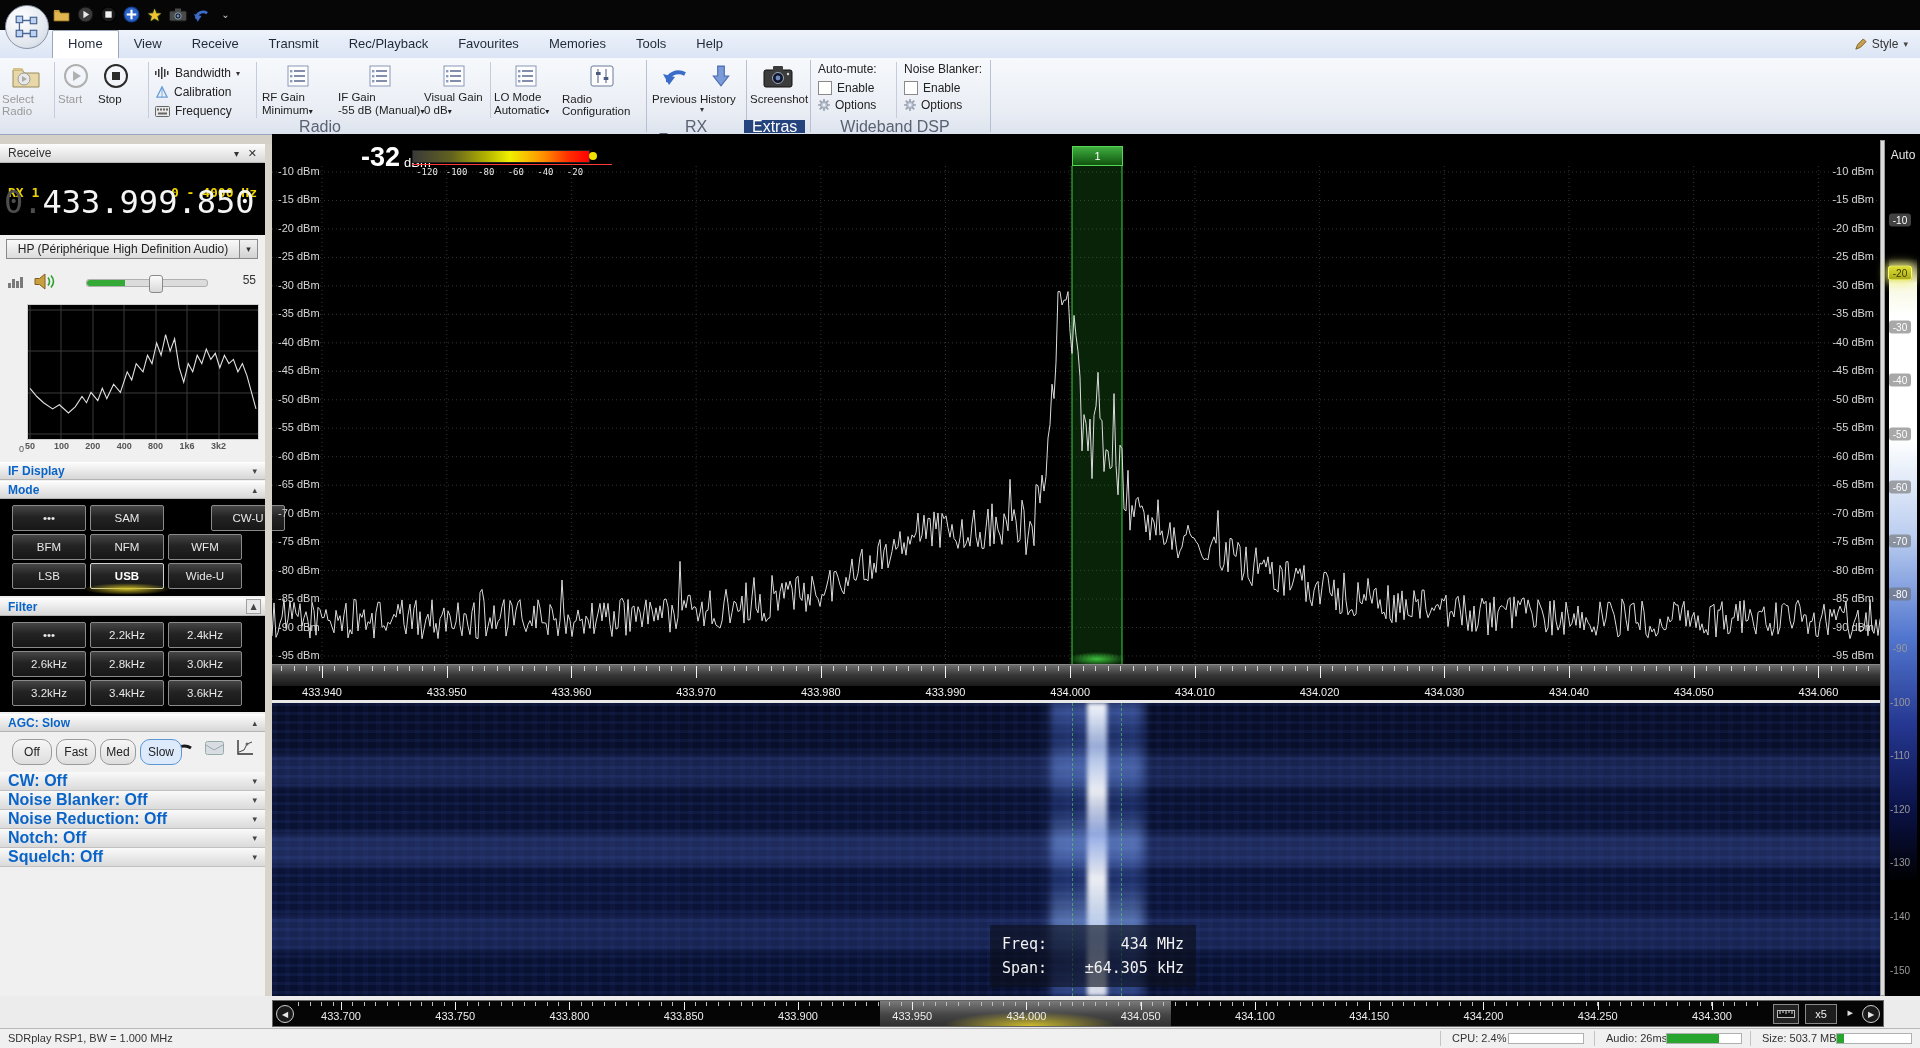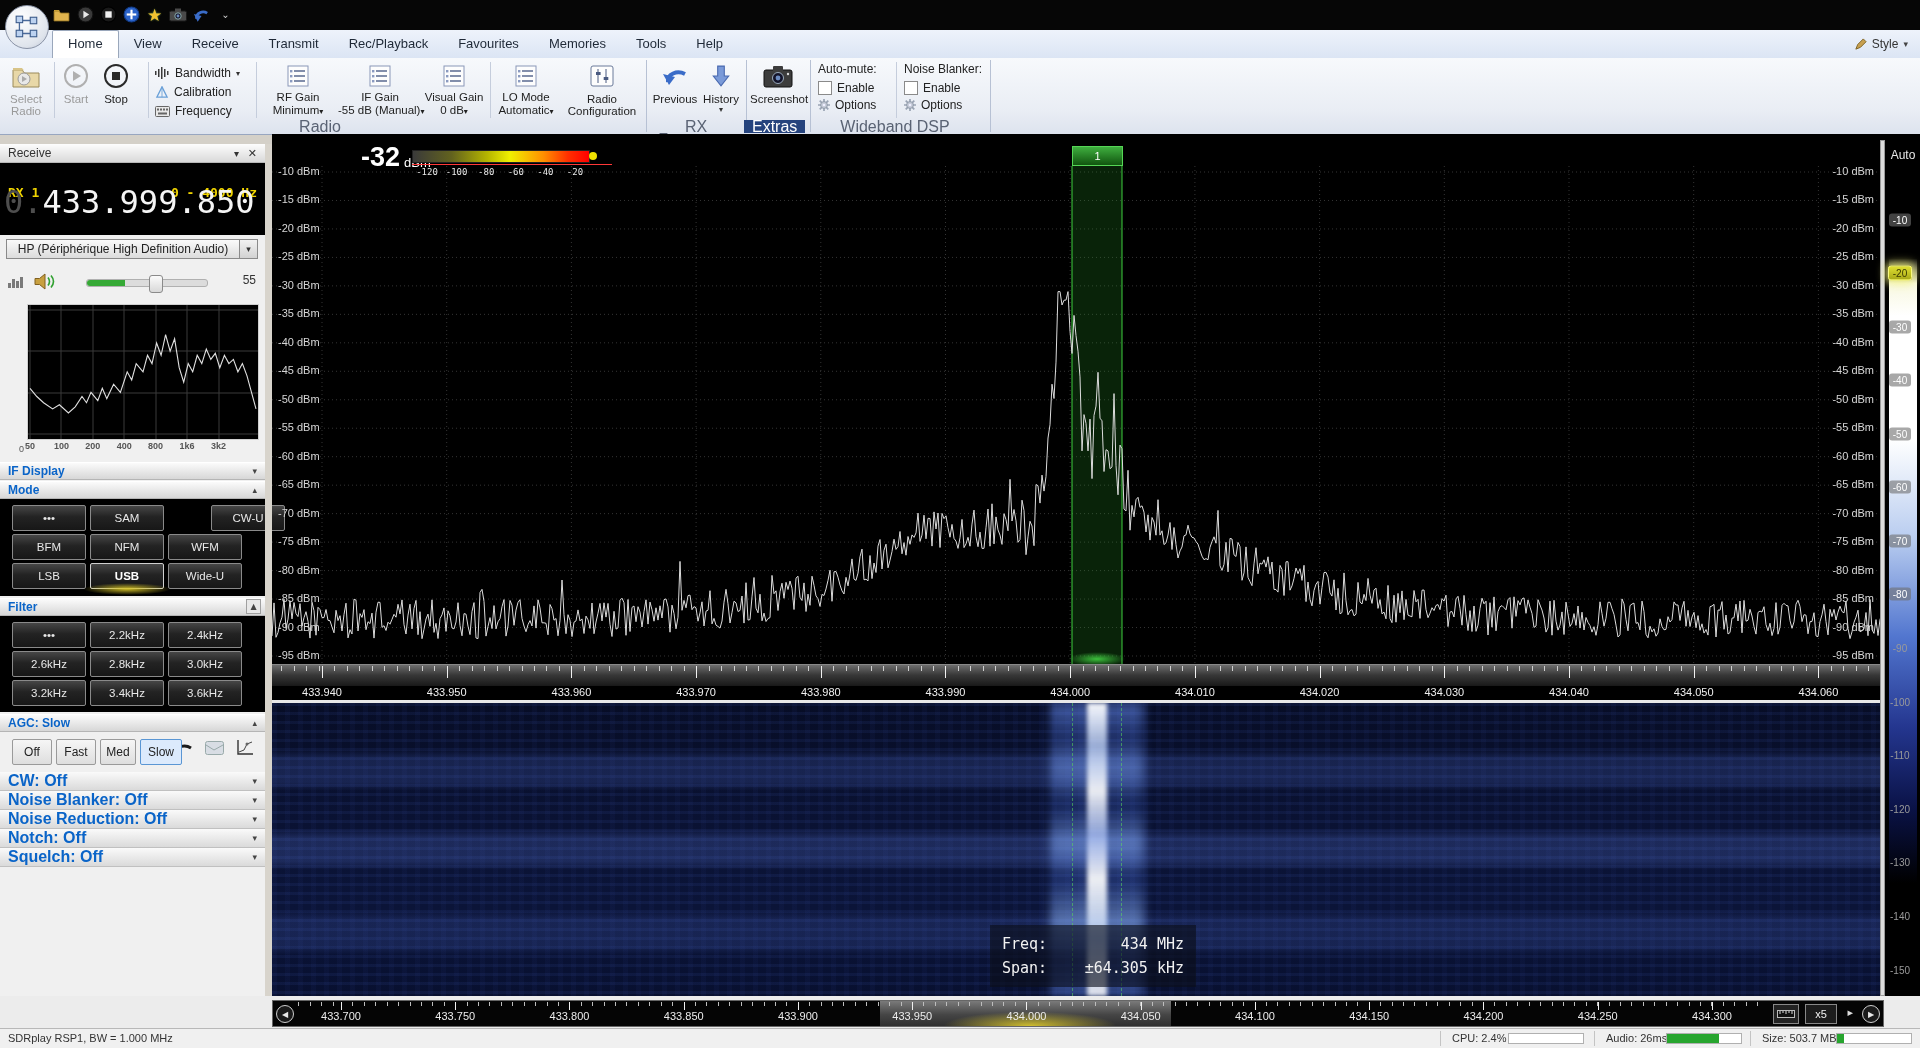--- a/index.html
+++ b/index.html
@@ -26,21 +26,21 @@
   .tab{padding:0 15px;line-height:28px;font-size:13px;color:#1f2937;cursor:default;}
   .tab.active{background:#ffffff;border:1px solid #9aa7bb;border-bottom:none;border-radius:2px 2px 0 0;
     line-height:26px;}
   #stylebox{right:12px;top:4px;height:20px;display:flex;align-items:center;gap:5px;color:#333;font-size:12px;}
 
   
   #ribbon{left:0;top:58px;width:1920px;height:76px;
     background:linear-gradient(180deg,#f7f9fc,#e9edf4 70%,#dde3ee);border-bottom:1px solid #98a6c0;}
   .rsep{position:absolute;top:4px;bottom:16px;width:1px;background:#c5cddc;}
   .gsep{position:absolute;top:2px;bottom:2px;width:1px;background:#b7c1d4;}
-  .bigbtn{position:absolute;top:3px;height:58px;text-align:center;font-size:11.5px;color:#222;}
+  .bigbtn{position:absolute;top:3px;height:58px;text-align:left;font-size:11.5px;color:#222;}
   .bigbtn .bicon{height:30px;display:flex;align-items:center;justify-content:center;}
   .bigbtn .blabel{line-height:12px;margin-top:2px;}
   .bigbtn.disabled .blabel{color:#9a9a9a;}
   .smallbtn{position:absolute;height:18px;display:flex;align-items:center;gap:5px;font-size:12px;color:#222;}
   .two-line .t1{line-height:13px;}
   .two-line .t2{line-height:13px;white-space:nowrap;}
   .grouplabel{position:absolute;top:62px;height:13px;font-size:16px;color:#5a6374;text-align:center;line-height:13px;}
   .grouplabel.hl{background:#25437d;color:#fff;padding:0 8px;}
   .cb{width:12px;height:12px;border:1px solid #8a8a8a;background:#fff;display:inline-block;}
   .wdsp-row{display:flex;align-items:center;gap:5px;font-size:12px;color:#222;height:17px;}
@@ -76,21 +76,21 @@
     font-size:12px;font-weight:bold;color:#0a64c8;line-height:17px;padding-left:8px;}
   .sechead .arr{position:absolute;right:8px;top:0;color:#444;font-size:9px;line-height:17px;font-weight:normal;}
   .secbody-dark{position:absolute;left:0;width:265px;background:#000;}
   .mbtn{position:absolute;width:74px;height:26px;box-sizing:border-box;
     background:linear-gradient(180deg,#464646,#232323 45%,#171717);border:1px solid #8a8a8a;border-radius:2px;
     color:#e8e8e8;font-size:11.5px;text-align:center;line-height:24px;}
   .mbtn.active{color:#ffffff;font-weight:bold;border-color:#cfcfcf;}
   .glow{position:absolute;width:88px;height:12px;border-radius:50%;
     background:radial-gradient(ellipse at center,rgba(214,196,40,0.95),rgba(214,196,40,0) 70%);}
   .agcbtn{position:absolute;height:26px;box-sizing:border-box;background:linear-gradient(180deg,#f6f6f6,#dedede);
-    border:1px solid #9a9a9a;border-radius:2px;color:#222;font-size:12px;text-align:center;line-height:24px;}
+    border:1px solid #9a9a9a;border-radius:10px;color:#222;font-size:12px;text-align:center;line-height:24px;}
   .agcbtn.active{background:#dceafc;border:1px solid #5a96d4;}
   .colhead{position:absolute;left:0;width:265px;height:19px;box-sizing:border-box;
     background:linear-gradient(180deg,#fafafa,#dadada);border-bottom:1px solid #c0c0c0;
     font-size:16px;font-weight:bold;color:#0a64c8;line-height:18px;padding-left:8px;}
   .colhead .arr{position:absolute;right:8px;top:0;color:#444;font-size:9px;line-height:18px;font-weight:normal;}
   #scrollup{position:absolute;left:246px;width:15px;height:15px;background:#e8e8e8;border:1px solid #a0a0a0;
     box-sizing:border-box;font-size:8px;text-align:center;line-height:13px;color:#444;}
 
   #splitter{left:265px;top:144px;width:7px;height:884px;background:#d8d4cc;}
 

